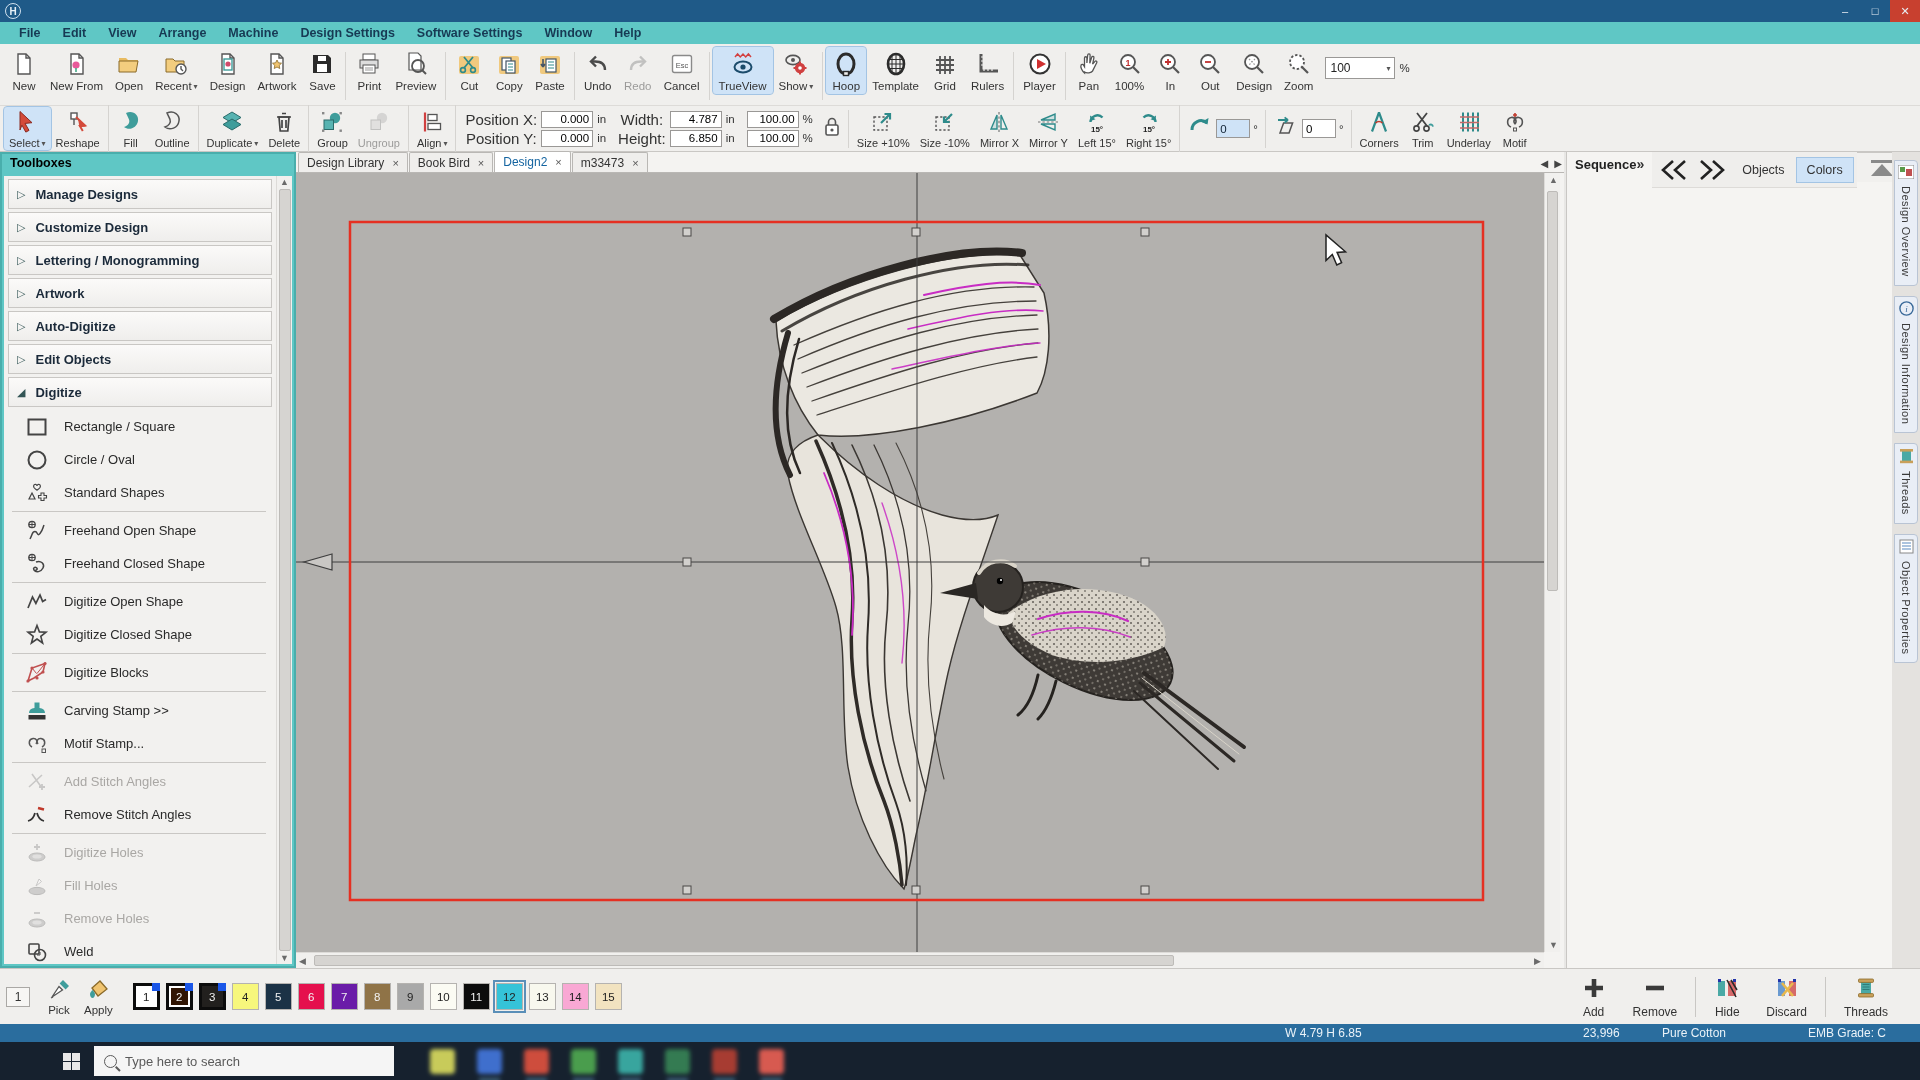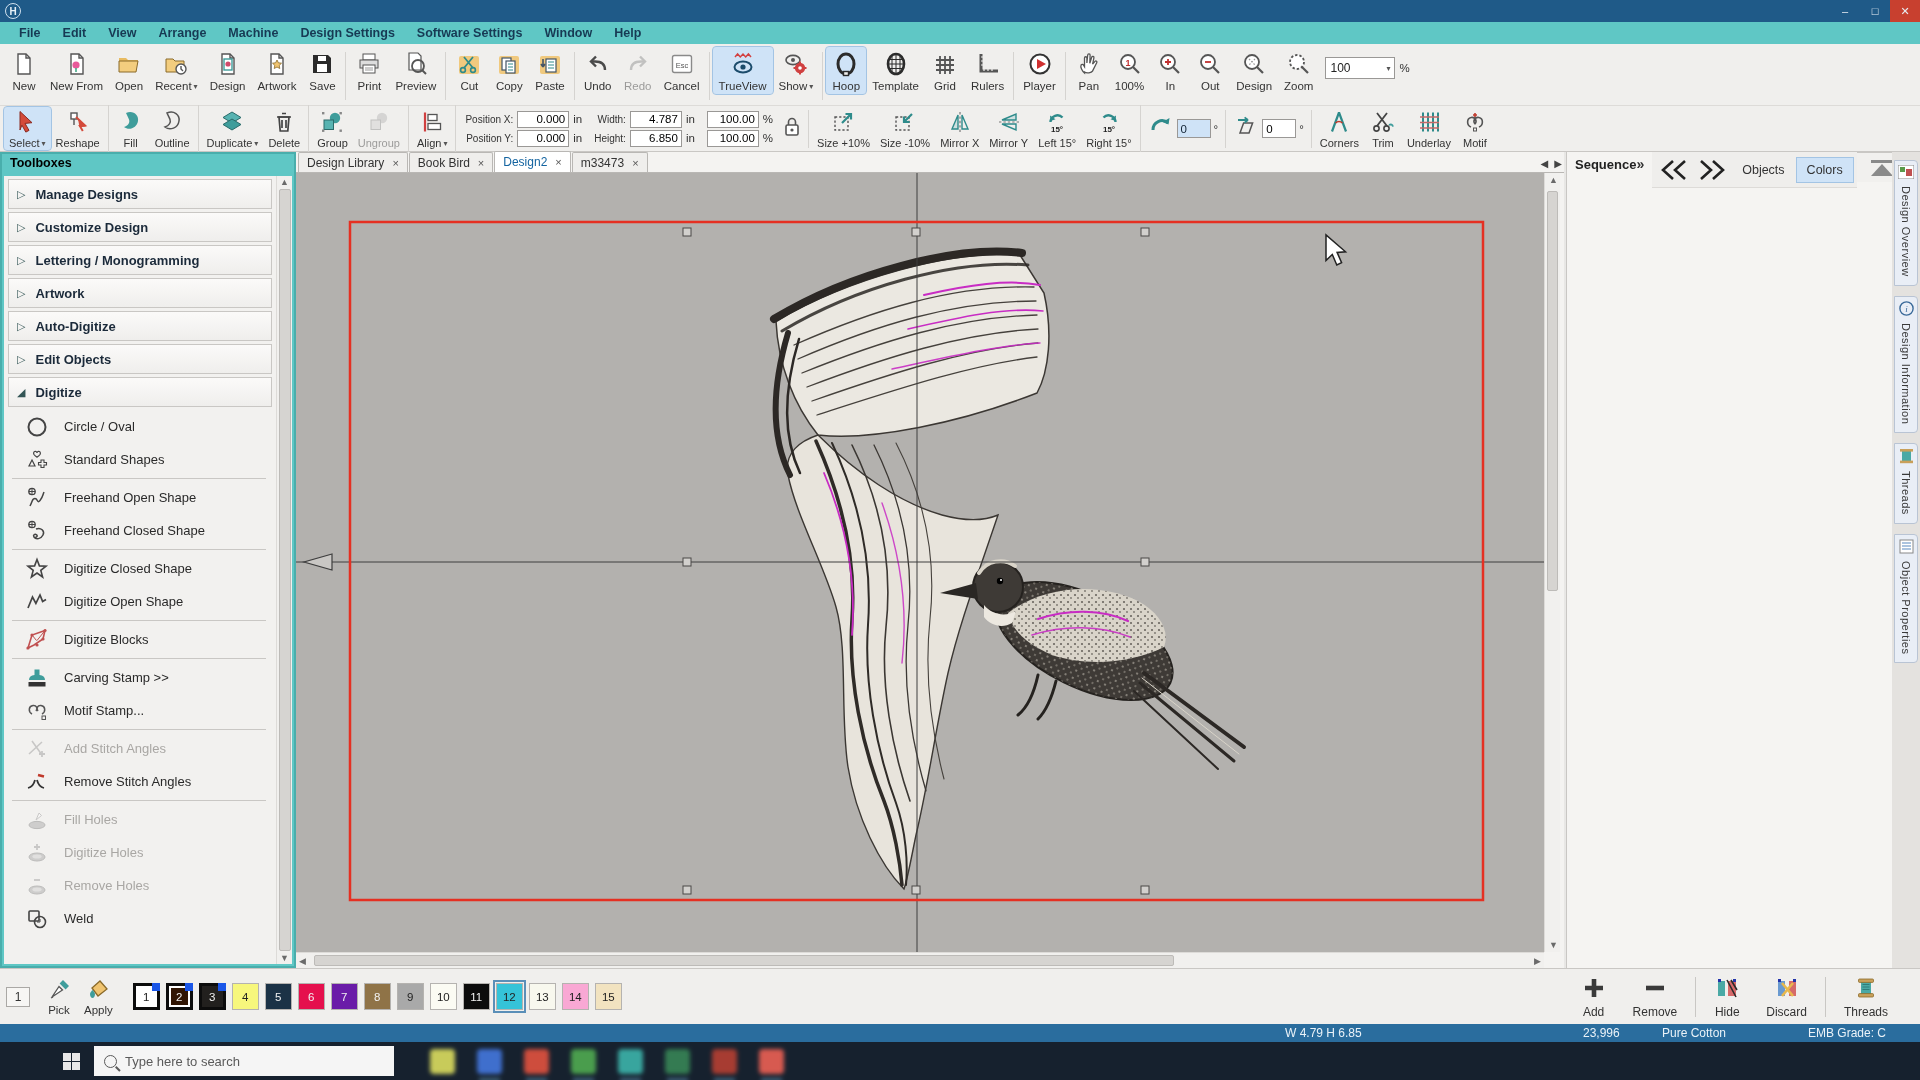--- a/index.html
+++ b/index.html
@@ -26,21 +26,21 @@
   .tbtn.active { background:#cfe3f7; outline:1px solid #a3c4e4; }
   .tbtn.disabled { opacity:.45; filter:grayscale(1); }
   .tsep { width:1px; height:48px; background:#d5d3d0; margin:2px 3px; align-self:center; }
   .tsep.short { height:38px; }
   .caret { font-size:8px; color:#555; }
   #toolbar2 .tbtn { padding:2px 5px 1px 5px; min-width:38px; }
   #toolbar2 .tbtn .ico { width:26px; height:26px; }
   #toolbar2 .tbtn .lbl { font-size:11px; }
 
   .fieldgrid { display:grid; grid-template-columns:auto auto auto; gap:2px 4px; align-items:center; margin:0 6px; }
-  .fieldgrid label { font-size:10px; color:#333; text-align:right; }
+  .fieldgrid label { font-size:15px; color:#333; text-align:center; }
   .fieldgrid input { width:52px; height:17px; border:1px solid #9a9896; background:#fff; font-size:11.5px; text-align:right; padding-right:3px; font-family:"Liberation Sans",sans-serif; }
   .unit { font-size:11.5px; color:#333; }
   .miniinput { width:34px; height:19px; border:1px solid #9a9896; background:#fff; font-size:11.5px; text-align:left; padding-left:3px; font-family:"Liberation Sans",sans-serif; }
   .miniinput.sel { background:#cfe3f7; color:#123; }
   #zoomcombo { display:flex; align-items:center; gap:4px; margin-left:6px; margin-top:10px; }
   #zoomcombo .combo { width:70px; height:22px; border:1px solid #9a9896; background:#fff; display:flex; align-items:center; justify-content:space-between; padding:0 4px; font-size:12px; color:#222; }
 
   
   #toolboxes { position:absolute; left:0; top:152px; width:296px; height:816px; background:#5fc7c5; border:2px solid #49aeac; }
   #tbx-header { height:20px; color:#000000; font-weight:bold; font-size:12.5px; padding:2px 8px; }
@@ -711,20 +711,28 @@
         <span class="name">Edit Objects</span>
       </div>
       <div class="tbx-section">
         <span class="cap">◢</span>
         <span class="name">Digitize</span>
       </div>
       <div class="tool-list">
         <div class="tool-row">
           <span class="ico">
             <svg width="26" height="26" viewBox="0 0 26 26">
+              <rect x="4.5" y="5.5" width="17" height="15" fill="none" stroke="#444" stroke-width="2"></rect>
+            </svg>
+          </span>
+          <span class="lbl">Rectangle / Square</span>
+        </div>
+        <div class="tool-row">
+          <span class="ico">
+            <svg width="26" height="26" viewBox="0 0 26 26">
               <circle cx="13" cy="13" r="8.5" fill="none" stroke="#444" stroke-width="2"></circle>
             </svg>
           </span>
           <span class="lbl">Circle / Oval</span>
         </div>
         <div class="tool-row">
           <span class="ico">
             <svg width="26" height="26" viewBox="0 0 26 26">
               <path d="M10 7.5c-1.6-2.8 2.4-4.6 3-1.6.6-3 4.6-1.2 3 1.6-1 1.6-3 2.6-3 2.6s-2-1-3-2.6z" fill="none" stroke="#444" stroke-width="1.2"></path>
               <path d="M8 13l3 6H5z" fill="none" stroke="#444" stroke-width="1.2"></path>
@@ -751,32 +759,32 @@
               <path d="M8 3.3v6.4M4.8 6.5h6.4" stroke="#444" stroke-width="1"></path>
               <path d="M12 11c5-2 9 2 7 6s-7 5-9 2c-1.4-2.2 1-3.4 2.6-2.2 1.8 1.4-1 3.4-2.6 2.2" fill="none" stroke="#444" stroke-width="1.5"></path>
             </svg>
           </span>
           <span class="lbl">Freehand Closed Shape</span>
         </div>
         <div class="tool-div"></div>
         <div class="tool-row">
           <span class="ico">
             <svg width="26" height="26" viewBox="0 0 26 26">
+              <path d="M4 19l4.5-11 3.4 6.4L16 6l2.6 6.4 3.4-2" fill="none" stroke="#444" stroke-width="1.7"></path>
+            </svg>
+          </span>
+          <span class="lbl">Digitize Open Shape</span>
+        </div>
+        <div class="tool-row">
+          <span class="ico">
+            <svg width="26" height="26" viewBox="0 0 26 26">
               <path d="M13 3.5l2.4 6.4 6.6.3-5.2 4.2 1.8 6.6L13 17l-5.6 4 1.8-6.6L4 10.2l6.6-.3z" fill="none" stroke="#444" stroke-width="1.6"></path>
             </svg>
           </span>
           <span class="lbl">Digitize Closed Shape</span>
-        </div>
-        <div class="tool-row">
-          <span class="ico">
-            <svg width="26" height="26" viewBox="0 0 26 26">
-              <path d="M4 19l4.5-11 3.4 6.4L16 6l2.6 6.4 3.4-2" fill="none" stroke="#444" stroke-width="1.7"></path>
-            </svg>
-          </span>
-          <span class="lbl">Digitize Open Shape</span>
         </div>
         <div class="tool-div"></div>
         <div class="tool-row">
           <span class="ico">
             <svg width="26" height="26" viewBox="0 0 26 26">
               <path d="M4 21l4-13 13-4.5-2 8.5-9 6z" fill="none" stroke="#c05050" stroke-width="1.6"></path>
               <path d="M8 8l4.5 5.5M21 3.5l-8 10" stroke="#c05050" stroke-width="1"></path>
               <circle cx="4" cy="21" r="1.6" fill="#c05050"></circle>
               <circle cx="8" cy="8" r="1.6" fill="#c05050"></circle>
               <circle cx="21" cy="3.5" r="1.6" fill="#c05050"></circle>
@@ -821,35 +829,35 @@
               <path d="M4 19c4-1 6-4 7-8M20 19c-4-1-6-4-7-8" fill="none" stroke="#333" stroke-width="1.8"></path>
               <path d="M14 6l6 1.5" stroke="#c0392b" stroke-width="2.4"></path>
             </svg>
           </span>
           <span class="lbl">Remove Stitch Angles</span>
         </div>
         <div class="tool-div"></div>
         <div class="tool-row disabled">
           <span class="ico">
             <svg width="26" height="26" viewBox="0 0 26 26">
-              <ellipse cx="13" cy="18" rx="8" ry="3.6" fill="#9a9a9a" stroke="#6a6a6a"></ellipse>
-              <path d="M12 13l3-7 2.5 2.5z" fill="#fff" stroke="#8a8a8a"></path>
-            </svg>
-          </span>
-          <span class="lbl">Fill Holes</span>
-        </div>
-        <div class="tool-row disabled">
-          <span class="ico">
-            <svg width="26" height="26" viewBox="0 0 26 26">
               <ellipse cx="13" cy="17" rx="8" ry="4" fill="#9a9a9a" stroke="#6a6a6a"></ellipse>
               <ellipse cx="13" cy="16.4" rx="4.6" ry="2" fill="#c8c8c8"></ellipse>
               <path d="M13 4v6M10 7h6" stroke="#8a8a8a" stroke-width="1.8"></path>
             </svg>
           </span>
           <span class="lbl">Digitize Holes</span>
+        </div>
+        <div class="tool-row disabled">
+          <span class="ico">
+            <svg width="26" height="26" viewBox="0 0 26 26">
+              <ellipse cx="13" cy="18" rx="8" ry="3.6" fill="#9a9a9a" stroke="#6a6a6a"></ellipse>
+              <path d="M12 13l3-7 2.5 2.5z" fill="#fff" stroke="#8a8a8a"></path>
+            </svg>
+          </span>
+          <span class="lbl">Fill Holes</span>
         </div>
         <div class="tool-row disabled">
           <span class="ico">
             <svg width="26" height="26" viewBox="0 0 26 26">
               <ellipse cx="13" cy="17" rx="8" ry="4" fill="#9a9a9a" stroke="#6a6a6a"></ellipse>
               <ellipse cx="13" cy="16.4" rx="4.6" ry="2" fill="#c8c8c8"></ellipse>
               <path d="M10 7h6" stroke="#8a8a8a" stroke-width="1.8"></path>
             </svg>
           </span>
           <span class="lbl">Remove Holes</span>

